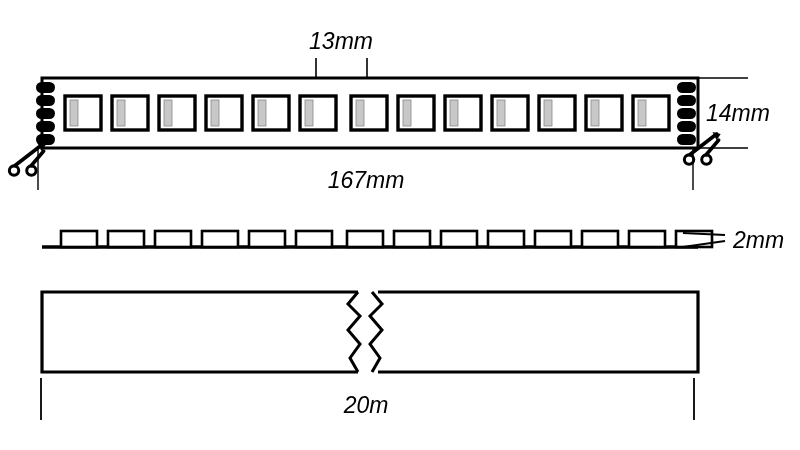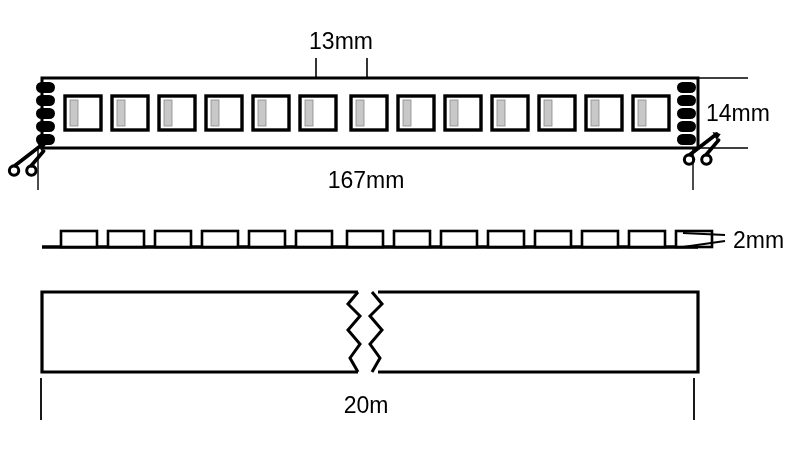--- a/index.html
+++ b/index.html
@@ -11,20 +11,21 @@
     width: 800px;
     height: 450px;
     overflow: hidden;
     font-family: "Liberation Sans", sans-serif;
   }
   #drawing-root {
     position: relative;
     width: 800px;
     height: 450px;
     background: #ffffff;
+    font-style: italic;
   }
   svg#tech-drawing {
     display: block;
     width: 800px;
     height: 450px;
   }
   .dim-text {
     font-family: "Liberation Sans", sans-serif;
     font-size: 23px;
     fill: #000000;

